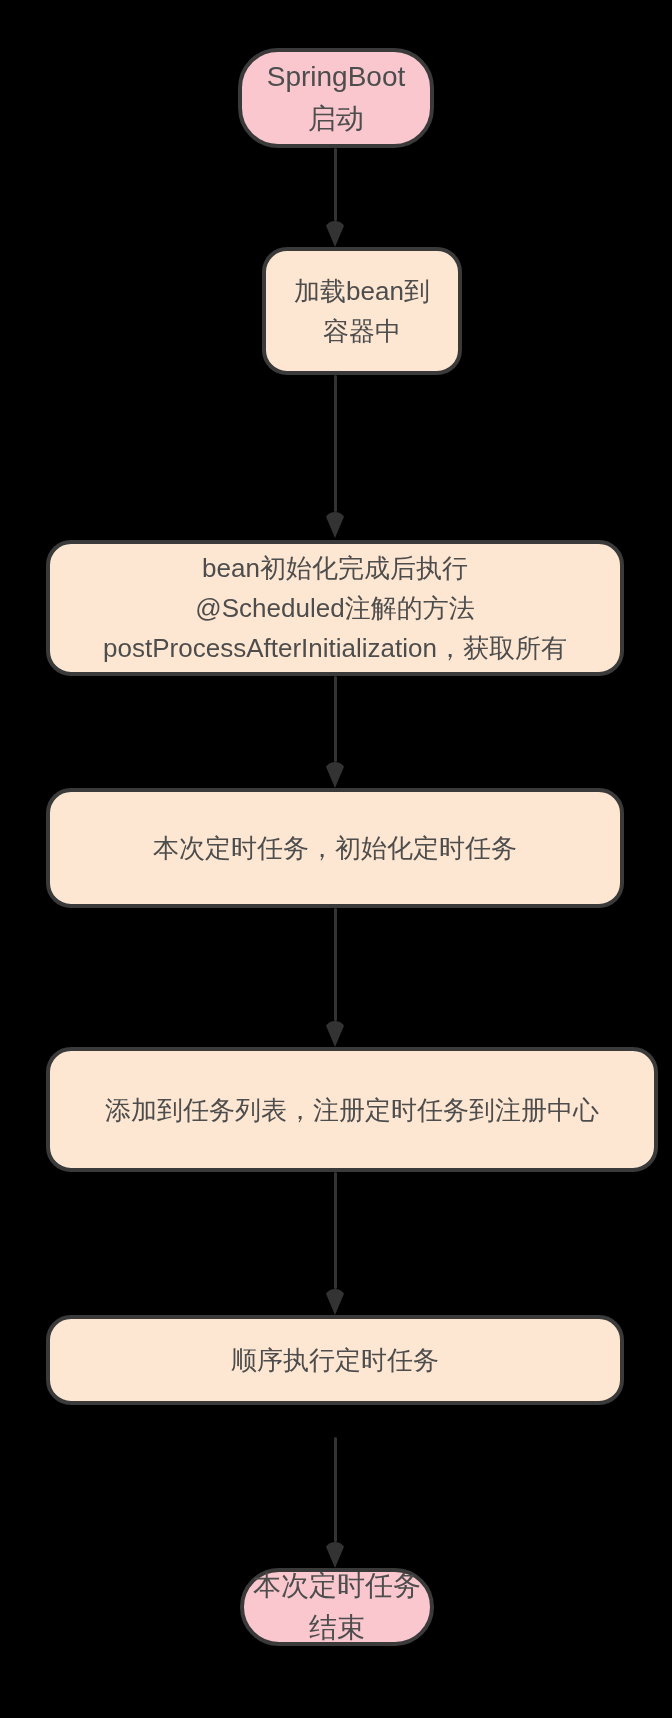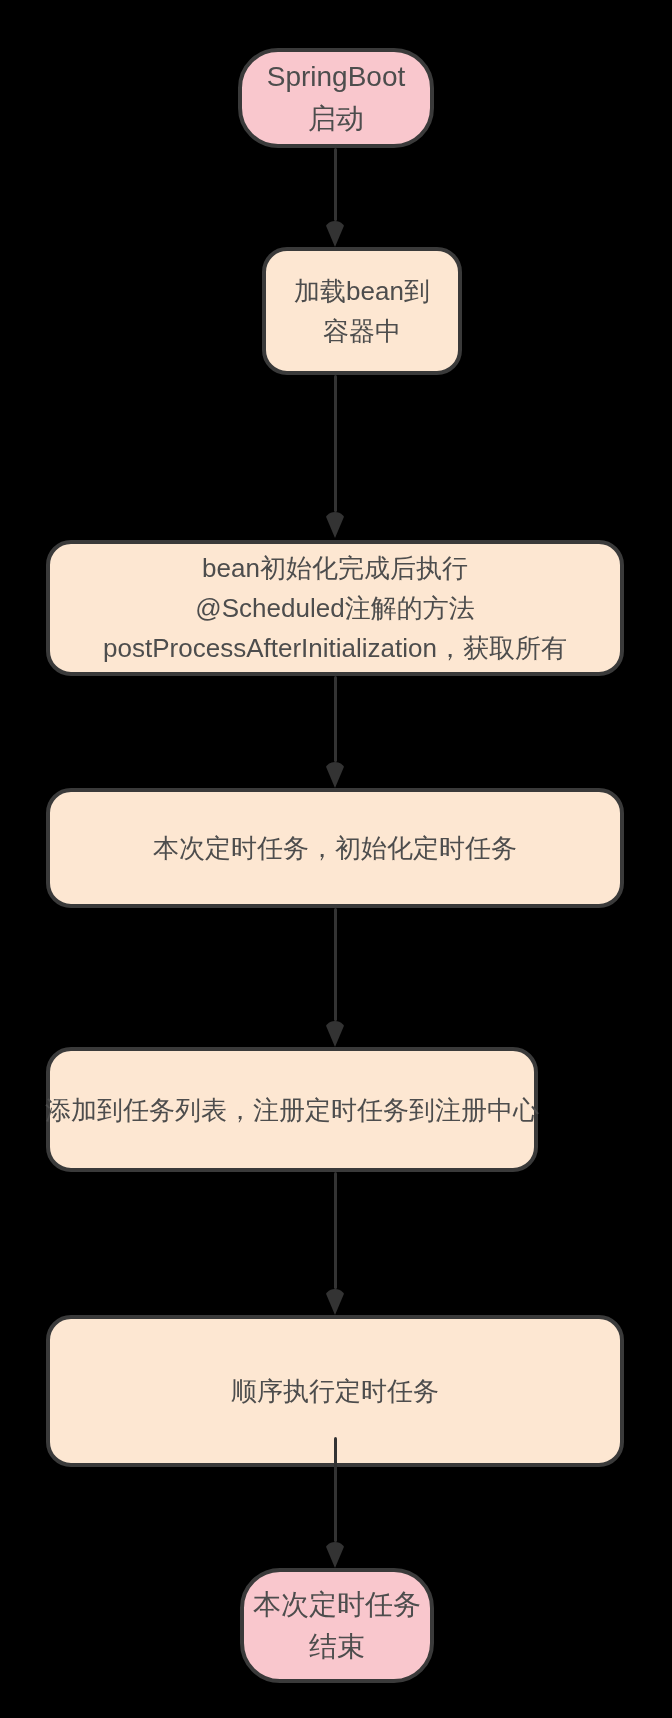--- a/index.html
+++ b/index.html
@@ -32,23 +32,23 @@
   }
   .process { background: var(--process-fill); }
   .stadium { background: var(--terminal-fill); border-radius: 40px; }
   .node .line { font-size: 26px; line-height: 40px; white-space: nowrap; }
   .stadium .line { font-size: 28px; line-height: 42px; }
 
   .n0 { left: 238px; top: 48px;   width: 196px; height: 100px; }
   .n1 { left: 238px; top: 247px;  width: 200px; height: 128px; margin-left: 24px; }
   .n2 { left: 46px;  top: 540px;  width: 578px; height: 136px; }
   .n3 { left: 46px;  top: 788px;  width: 578px; height: 120px; }
-  .n4 { left: 46px;  top: 1047px; width: 492px; height: 125px; }
-  .n5 { left: 46px;  top: 1315px; width: 578px; height: 152px; }
-  .n6 { left: 240px; top: 1568px; width: 194px; height: 115px; text-align: right;  }
+  .n4 { left: 46px;  top: 1047px; width: 612px; height: 125px; }
+  .n5 { left: 46px;  top: 1315px; width: 578px; height: 90px; }
+  .n6 { left: 240px; top: 1568px; width: 194px; height: 78px; text-align: right;  }
 
   .shaft {
     position: absolute;
     left: 334px;
     width: 3px;
     background: var(--arrow);
   }
   .head {
     position: absolute;
     left: 324px;

